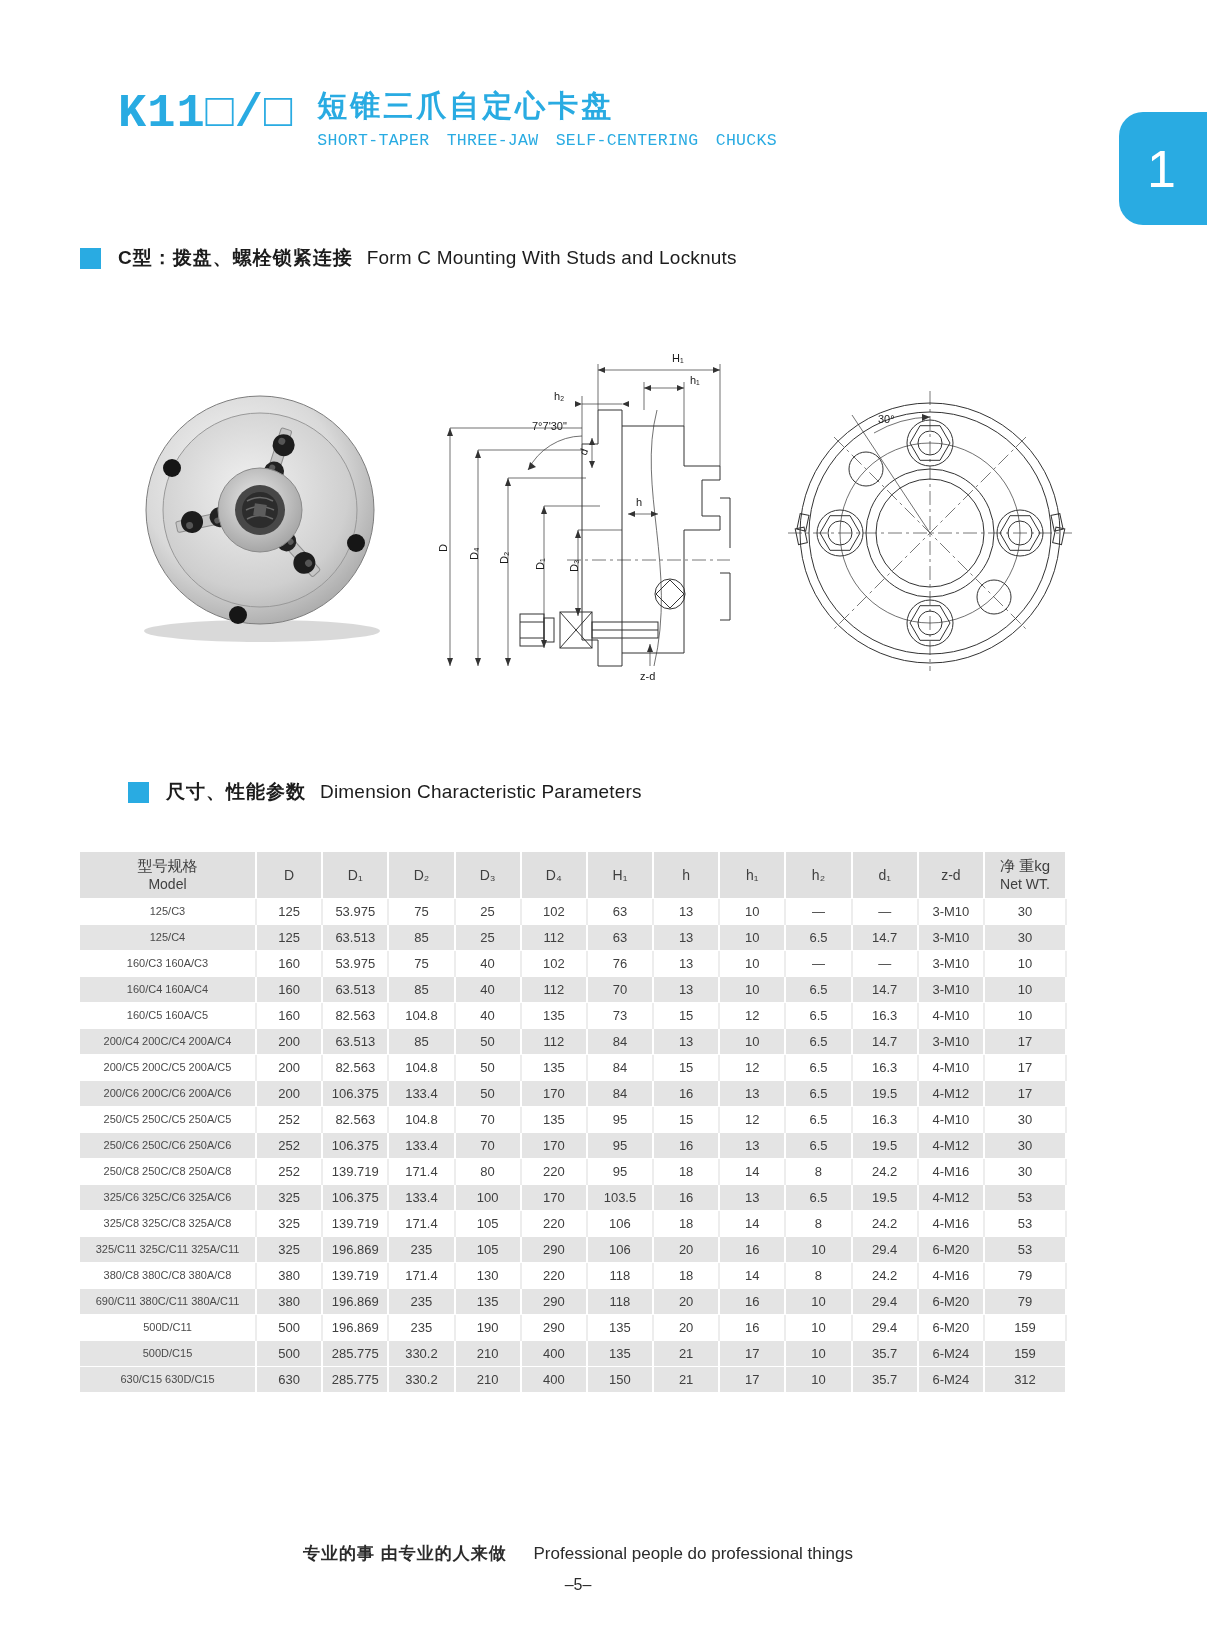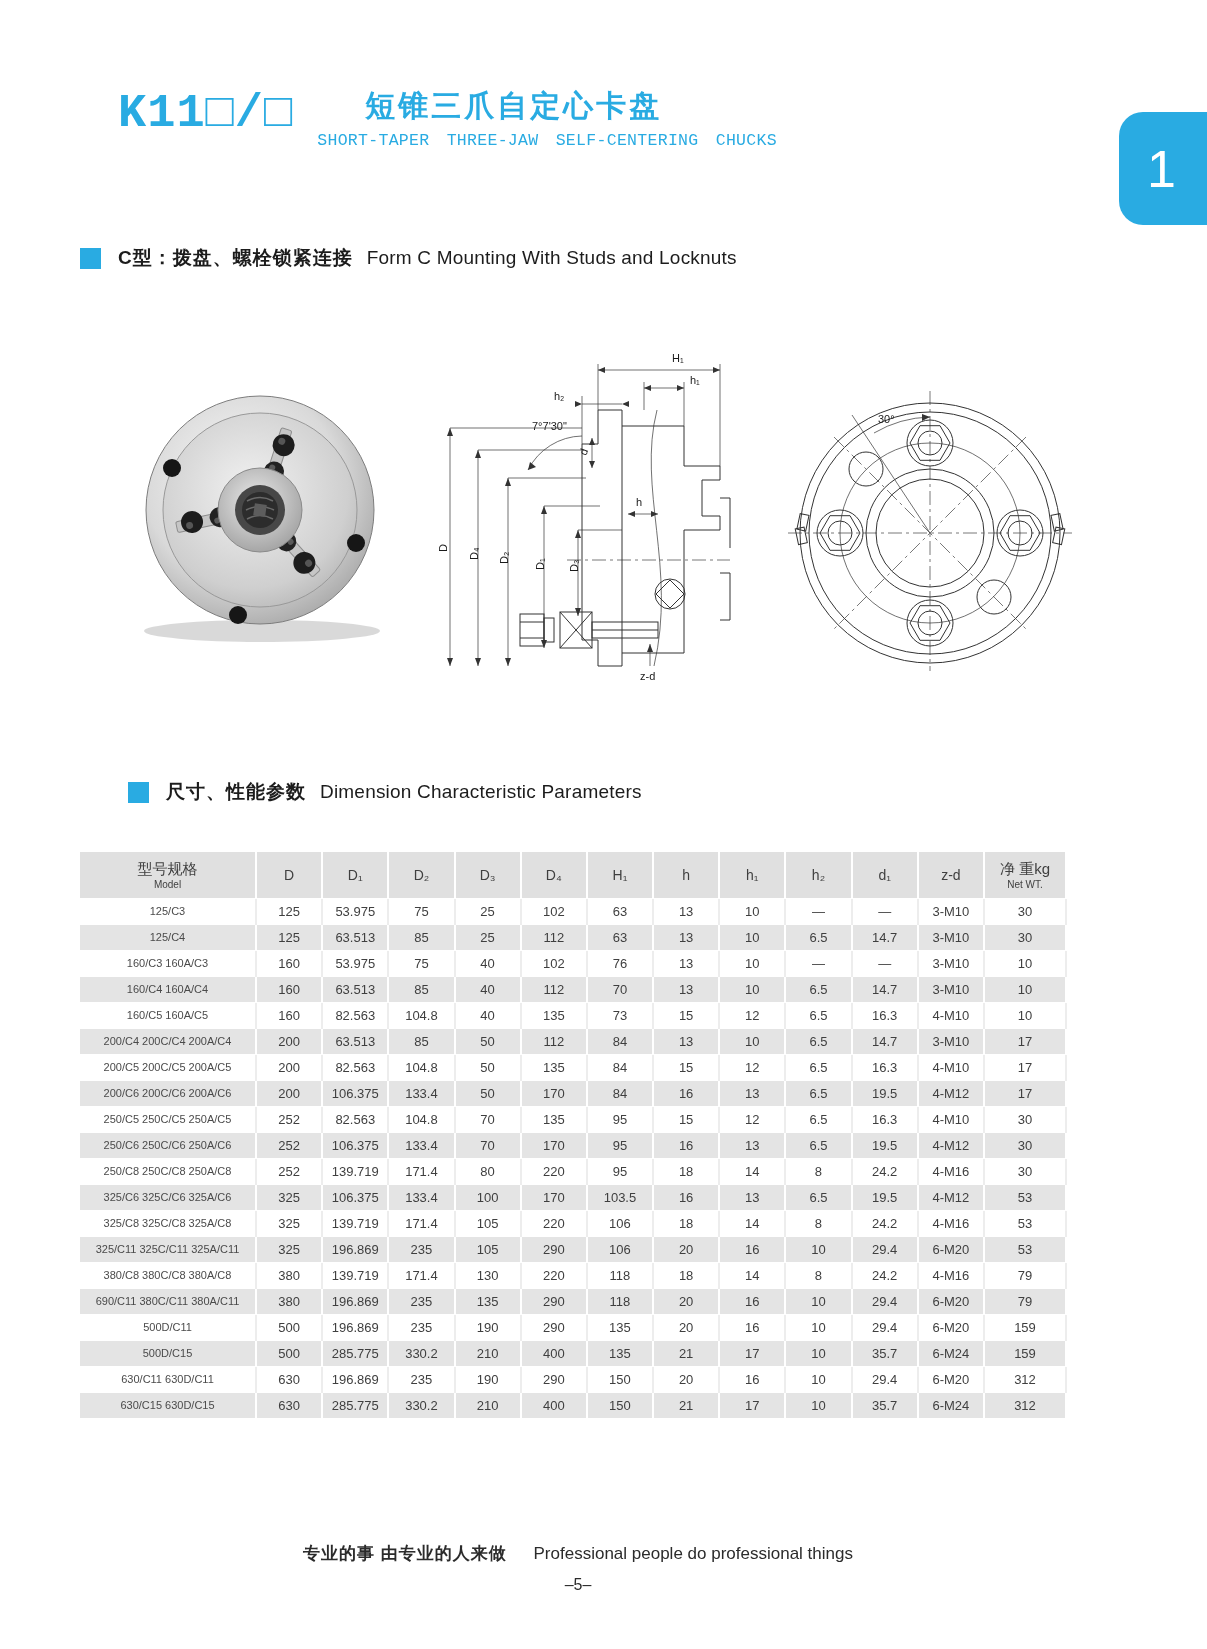--- a/index.html
+++ b/index.html
@@ -5,21 +5,21 @@
   html,body{margin:0;padding:0;background:#888;}
   *{box-sizing:border-box;}
   :root{--accent:#29abe2;--stripe:#e4e4e4;--header-bg:#e0e0e0;}
   .page{position:relative;width:1207px;height:1649px;background:#fff;margin:0 auto;
         font-family:"Liberation Sans",sans-serif;overflow:hidden;}
 
   
   .brand{position:absolute;left:118px;top:88px;display:flex;align-items:flex-start;font-family:Liberation Mono, monospace;}
   .model-code{color:var(--accent);font-weight:bold;font-size:47px;line-height:1.1;letter-spacing:1px;}
   .titles{margin-left:24px;padding-top:2px;}
-  .title-zh{color:var(--accent);font-weight:bold;font-size:30px;letter-spacing:3px;line-height:1.25;margin-left:48px;}
+  .title-zh{color:var(--accent);font-weight:bold;font-size:30px;letter-spacing:3px;line-height:1.25;}
   .title-en{color:var(--accent);font-size:16.5px;margin-top:3px;letter-spacing:.3px;word-spacing:7px;}
 
   .page-tab{position:absolute;right:0;top:112px;width:88px;height:113px;background:var(--accent);
             border-radius:24px 0 0 24px;color:#fff;font-size:52px;display:flex;align-items:center;
             padding-left:28px;}
 
   
   .sec{position:absolute;display:flex;align-items:center;font-size:19px;color:#1c1c1c;text-align:right;}
   .sec .sq{width:21px;height:21px;background:var(--accent);margin-right:17px;flex:none;}
   .sec .zh{font-weight:bold;letter-spacing:1px;}
@@ -36,21 +36,21 @@
   .cl{fill:none;stroke:#555;stroke-width:.8;stroke-dasharray:14 4 3 4;}
 
   
   .tbl-wrap{position:absolute;left:80px;top:852px;}
   table.dim{border-collapse:collapse;table-layout:fixed;width:987px;font-size:13px;color:#3f3f3f;}
   table.dim th,table.dim td{border-right:2px solid #fff;border-bottom:1px solid #fff;
         text-align:center;vertical-align:middle;padding:0;overflow:hidden;white-space:nowrap;}
   table.dim col.c-model{width:176px;} table.dim col.c-wt{width:82px;}
   table.dim thead th{background:var(--header-bg);height:46px;font-weight:normal;font-size:14px;line-height:1.3;}
   table.dim thead th .zh{font-size:15px;}
-  table.dim thead th .en{font-size:10px;}
+  table.dim thead th .en{font-size:14px;}
   table.dim td{height:26px;}
   tr.r1 td{background:var(--stripe);}
   tr.r0 td{background:#fff;border-right-color:#ededed;}
   td.model{font-size:11px;color:#4a4a4a;}
 
   
   .footer{position:absolute;left:0;top:1542px;width:1156px;text-align:center;color:#2b2b2b;font-size:17px;}
   .footer .zh{letter-spacing:1px;font-weight:bold;}
   .footer .en{margin-left:22px;font-weight:normal;}
   .page-num{position:absolute;left:0;top:1576px;width:1156px;text-align:center;color:#2b2b2b;font-size:16px;}
@@ -564,35 +564,20 @@
             <td>210</td>
             <td>400</td>
             <td>135</td>
             <td>21</td>
             <td>17</td>
             <td>10</td>
             <td>35.7</td>
             <td>6-M24</td>
             <td>159</td>
           </tr>
-          <tr class="r0">
-            <td class="model">630/C11 630D/C11</td>
-            <td>630</td>
-            <td>196.869</td>
-            <td>235</td>
-            <td>190</td>
-            <td>290</td>
-            <td>150</td>
-            <td>20</td>
-            <td>16</td>
-            <td>10</td>
-            <td>29.4</td>
-            <td>6-M20</td>
-            <td>312</td>
-          </tr>
           <tr class="r1">
             <td class="model">630/C15 630D/C15</td>
             <td>630</td>
             <td>285.775</td>
             <td>330.2</td>
             <td>210</td>
             <td>400</td>
             <td>150</td>
             <td>21</td>
             <td>17</td>

